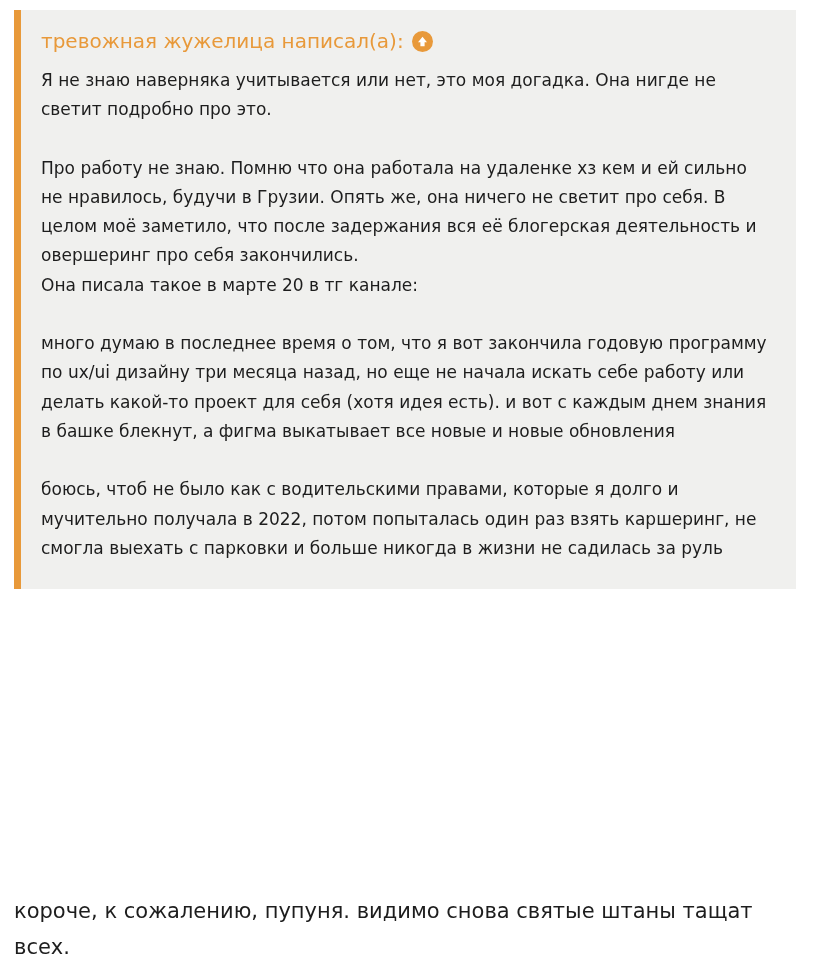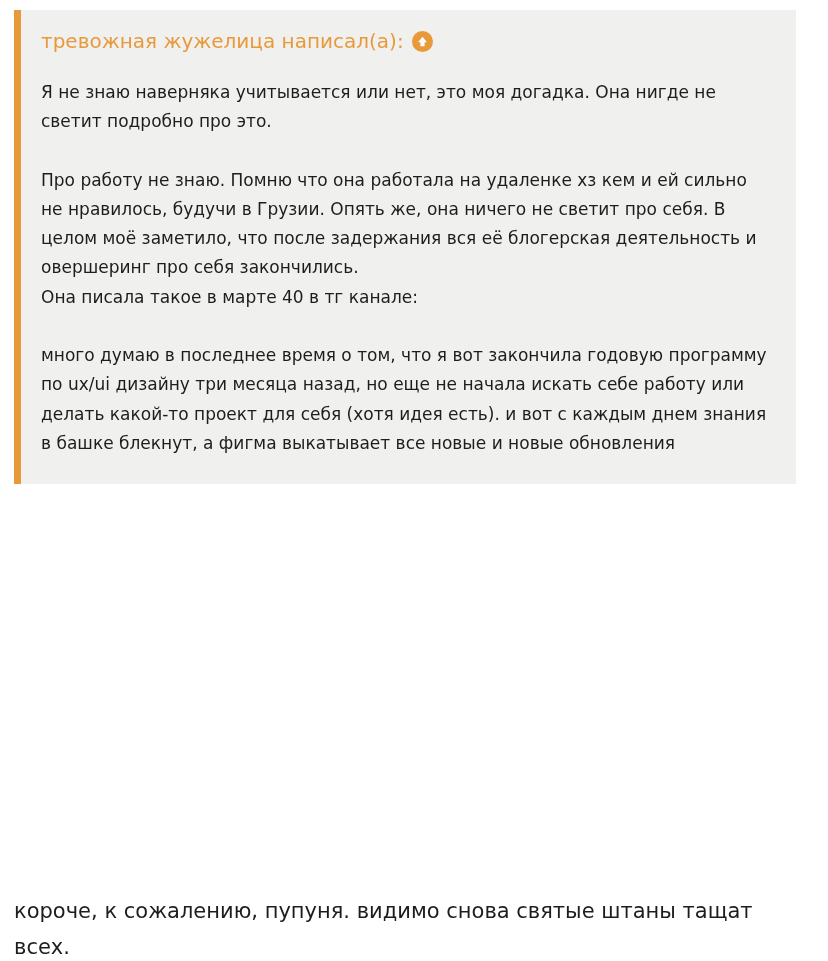--- a/index.html
+++ b/index.html
@@ -31,21 +31,21 @@
     box-sizing: border-box;
     padding: 18px 24px 26px 20px;
   }
   .quote-header {
     font-size: 20px;
     color: #e8993a;
     line-height: 1.3;
     display: flex;
     align-items: center;
     gap: 8px;
-    margin-bottom: 24px;
+    margin-bottom: 12px;
     white-space: nowrap;
   }
   .quote-author {
     color: #e8993a;
   }
   .collapse-icon {
     display: inline-flex;
     width: 21px;
     height: 21px;
     border-radius: 50%;
@@ -94,21 +94,22 @@
       <span class="collapse-icon">
         <svg width="21" height="21" viewBox="0 0 21 21" aria-hidden="true">
           <path d="M10.5 5.8 L15.0 11.2 L12.6 11.2 L12.6 15.2 L8.4 15.2 L8.4 11.2 L6.0 11.2 Z" fill="#ffffff"></path>
         </svg>
       </span>
     </div>
 
     <div class="quote-body">
       <p class="para">Я не знаю наверняка учитывается или нет, это моя догадка. Она нигде не светит подробно про это.</p>
       <p class="para tight">Про работу не знаю. Помню что она работала на удаленке хз кем и ей сильно не нравилось, будучи в Грузии. Опять же, она ничего не светит про себя. В целом моё заметило, что после задержания вся её блогерская деятельность и овершеринг про себя закончились.</p>
-      <p class="para tight">Она писала такое в марте 40 в тг канале:</p>
+      <p class="para tight">Она писала такое в марте 20 в тг канале:</p>
       <p class="para">много думаю в последнее время о том, что я вот закончила годовую программу по ux/ui дизайну три месяца назад, но еще не начала искать себе работу или делать какой-то проект для себя (хотя идея есть). и вот с каждым днем знания в башке блекнут, а фигма выкатывает все новые и новые обновления</p>
+      <p class="para">боюсь, чтоб не было как с водительскими правами, которые я долго и мучительно получала в 2022, потом попыталась один раз взять каршеринг, не смогла выехать с парковки и больше никогда в жизни не садилась за руль</p>
     </div>
 
   </div>
 
   <div class="outer-text">короче, к сожалению, пупуня. видимо снова святые штаны тащат всех.</div>
 
 </div>
 
 </body></html>

